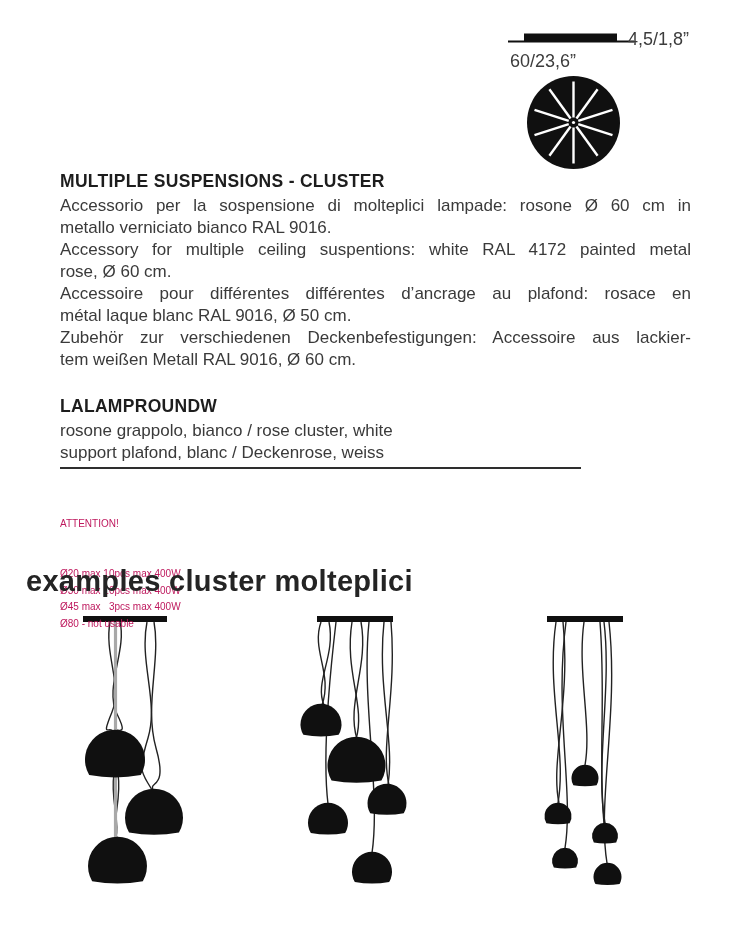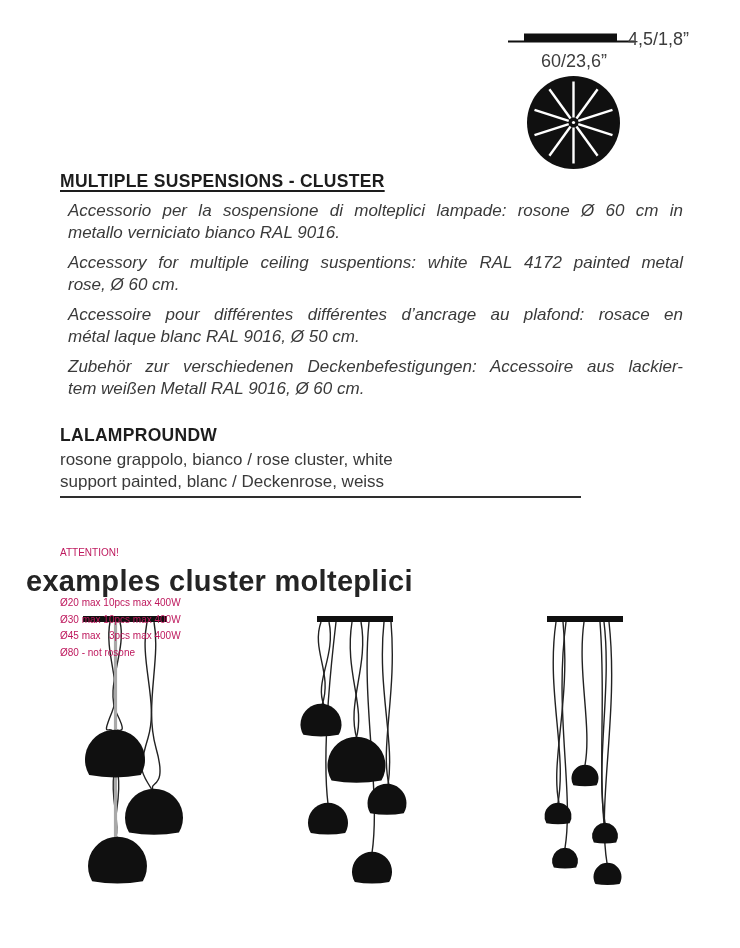--- a/index.html
+++ b/index.html
@@ -19,40 +19,39 @@
     pointer-events: none;
   }
   .dim-label {
     position: absolute;
     font-size: 18px;
     color: #3c3c3c;
     white-space: nowrap;
     text-align: right;
   }
   #dim-side { left: 628px; top: 29px; }
-  #dim-top  { left: 541px; top: 51px; }
+  #dim-top  { left: 510px; top: 51px; }
 
   .specs {
     position: absolute;
     left: 60px; top: 170px;
     width: 631px;
     font-size: 17px;
     line-height: 22px;
   }
   .doc-title {
     margin: 0 0 3px 0;
     font-size: 17.5px;
     font-weight: bold;
     color: #1d1d1d;
     letter-spacing: 0.3px;
-    text-decoration: underline;
     text-decoration-thickness: 2px;
     text-underline-offset: 3px;
   }
-  .para { margin: 8px; font-style: italic; }
+  .para { margin: 0; }
   .line { display: block; }
   .line.just { text-align: justify; text-align-last: justify; }
 
   .product { margin-top: 24px; }
   .product-code {
     margin: 0 0 3px 0;
     font-size: 17.5px;
     font-weight: bold;
     color: #1d1d1d;
     letter-spacing: 0.3px;
@@ -176,25 +175,25 @@
         <div class="para">
           <div class="line just">Zubehör zur verschiedenen Deckenbefestigungen: Accessoire aus lackier-</div>
           <div class="line">tem weißen Metall RAL 9016, Ø 60 cm.</div>
         </div>
       </div>
 
     <div class="product">
       <h2 class="product-code">LALAMPROUNDW</h2>
       <div id="product-desc">
           <div class="product-line">rosone grappolo, bianco / rose cluster, white</div>
-          <div class="product-line ruled">support painted, blanc / Deckenrose, weiss</div>
+          <div class="product-line ruled">support plafond, blanc / Deckenrose, weiss</div>
         </div>
     </div>
 
     <div class="attention">
       <div>ATTENTION!</div>
-      <div id="attention-lines"><div class="attention-line">Ø20 max 10pcs max 400W</div><div class="attention-line">Ø30 max 10pcs max 400W</div><div class="attention-line">Ø45 max   3pcs max 400W</div><div class="attention-line">Ø80 - not rosone</div></div>
+      <div id="attention-lines"><div class="attention-line">Ø20 max 10pcs max 400W</div><div class="attention-line">Ø30 max 10pcs max 400W</div><div class="attention-line">Ø45 max   3pcs max 400W</div><div class="attention-line">Ø80 - not usable</div></div>
     </div>
   </section>
 
   <h2 class="examples-heading">examples cluster molteplici</h2>
 
 </div>
 
 </body></html>

